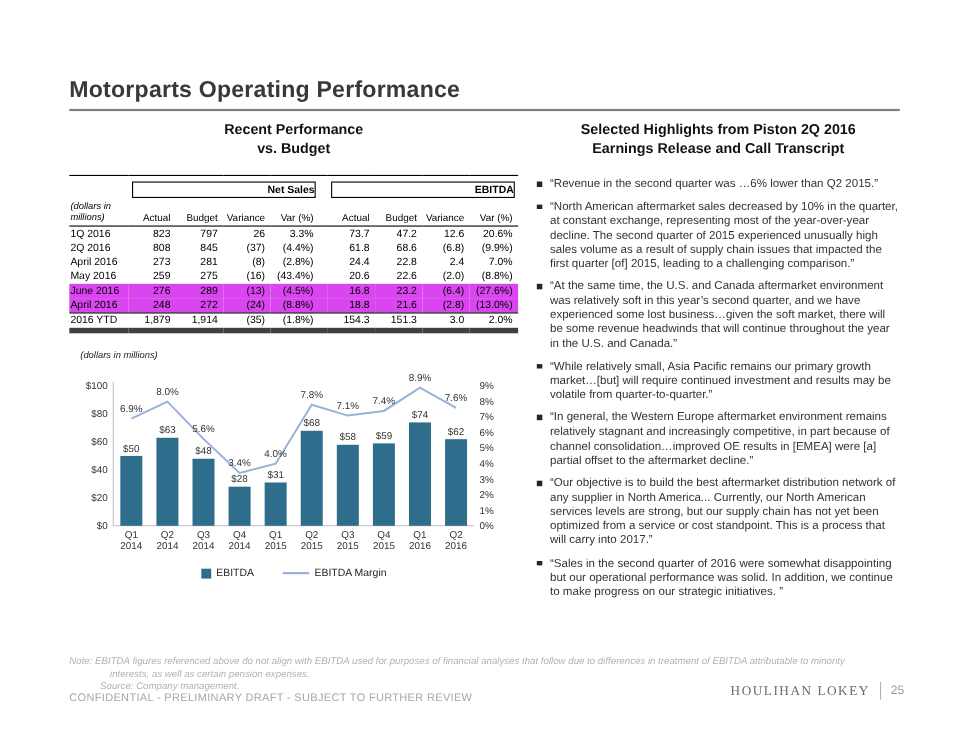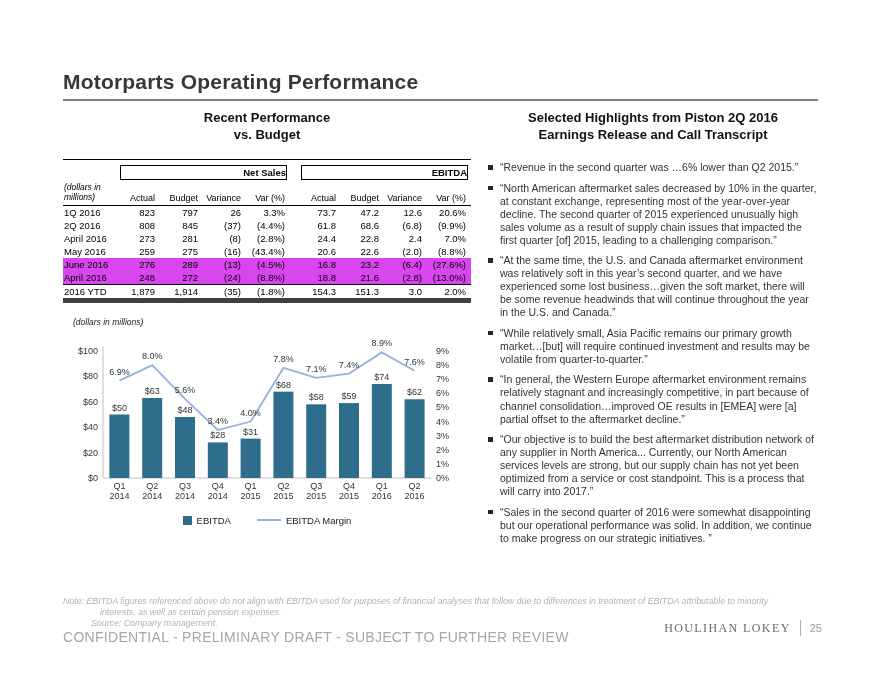--- a/index.html
+++ b/index.html
@@ -40,21 +40,21 @@
   .legend-swatch-line { width:24px; height:2px; display:inline-block; }
   
   .right-col { position:absolute; left:487px; top:110px; width:332px; }
   .bullets { list-style:none; margin-top:18px; font-size:10.5px; line-height:1.24; color:#333; }
   .bullets li { position:relative; padding-left:13px; margin-bottom:7.5px; }
   .bullets li::before { content:""; position:absolute; left:1px; top:4px; width:4.5px; height:4.5px; background:#262626; }
   
   .footer-note { position:absolute; left:63px; top:596px; width:760px; font-size:8.8px; font-style:italic; color:#b2b2b2; line-height:1.22; }
   .footer-note .indent { padding-left:37px; }
   .footer-source { position:absolute; left:63px; top:618px; font-size:8.8px; font-style:italic; color:#b2b2b2;margin-left:28px; }
-  .footer-conf { position:absolute; left:63px; top:629px; font-size:14px; color:#a6a6a6; letter-spacing:.3px; }
+  .footer-conf { position:absolute; left:63px; top:629px; font-size:10px; color:#a6a6a6; letter-spacing:.3px; }
   .brand-row { position:absolute; right:58px; top:620px; display:flex; align-items:center; gap:9px; }
   .brand { font-family:"Liberation Serif", serif; font-size:12px; letter-spacing:1.4px; color:#6b6b6b; }
   .brand-divider { width:1px; height:16px; background:#b0b0b0; }
   .page-num { font-size:11px; color:#999; }
   .nw { white-space:nowrap; }
 </style>
 </head>
 <body>
 
 <div class="slide-title">Motorparts Operating Performance</div>

